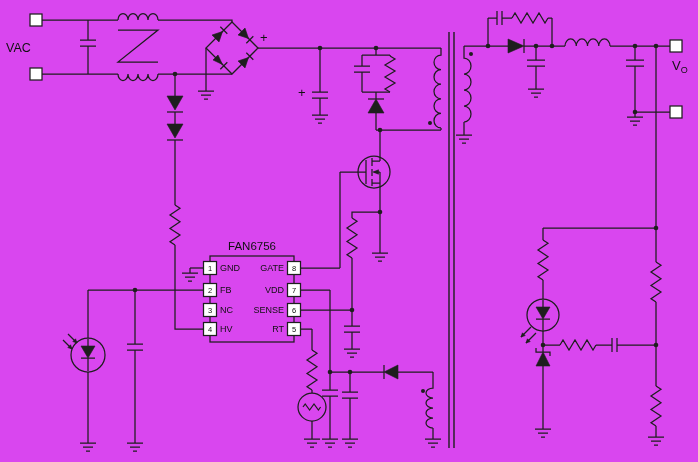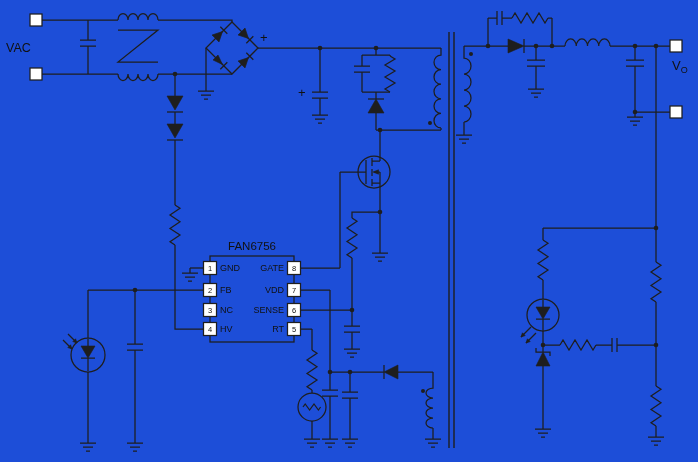--- a/index.html
+++ b/index.html
@@ -1,16 +1,16 @@
 <!DOCTYPE html>
 <html><head>
 <meta charset="utf-8">
 <style>
   html,body{margin:0;padding:0;background:#fff;}
-  .canvas{position:relative;width:698px;height:462px;background:#1d4ed8;overflow:hidden;}
+  .canvas{position:relative;width:698px;height:462px;background:#d946ef;overflow:hidden;}
   .canvas svg{display:block;width:698px;height:462px;}
   .sch path,.sch circle,.sch rect,.sch line{stroke:#1e1e1e;stroke-width:1.25;fill:none;stroke-linecap:butt;stroke-linejoin:miter;}
   .sch .core{stroke-width:1.4;}
   .sch .f{fill:#1e1e1e;stroke:#1e1e1e;stroke-width:.6;}
   .sch .dot{fill:#1e1e1e;stroke:none;}
   .sch .box{fill:#fff;}
   .sch text{font-family:"Liberation Sans",sans-serif;fill:#111;stroke:none;}
 </style>
 </head>
 <body>

